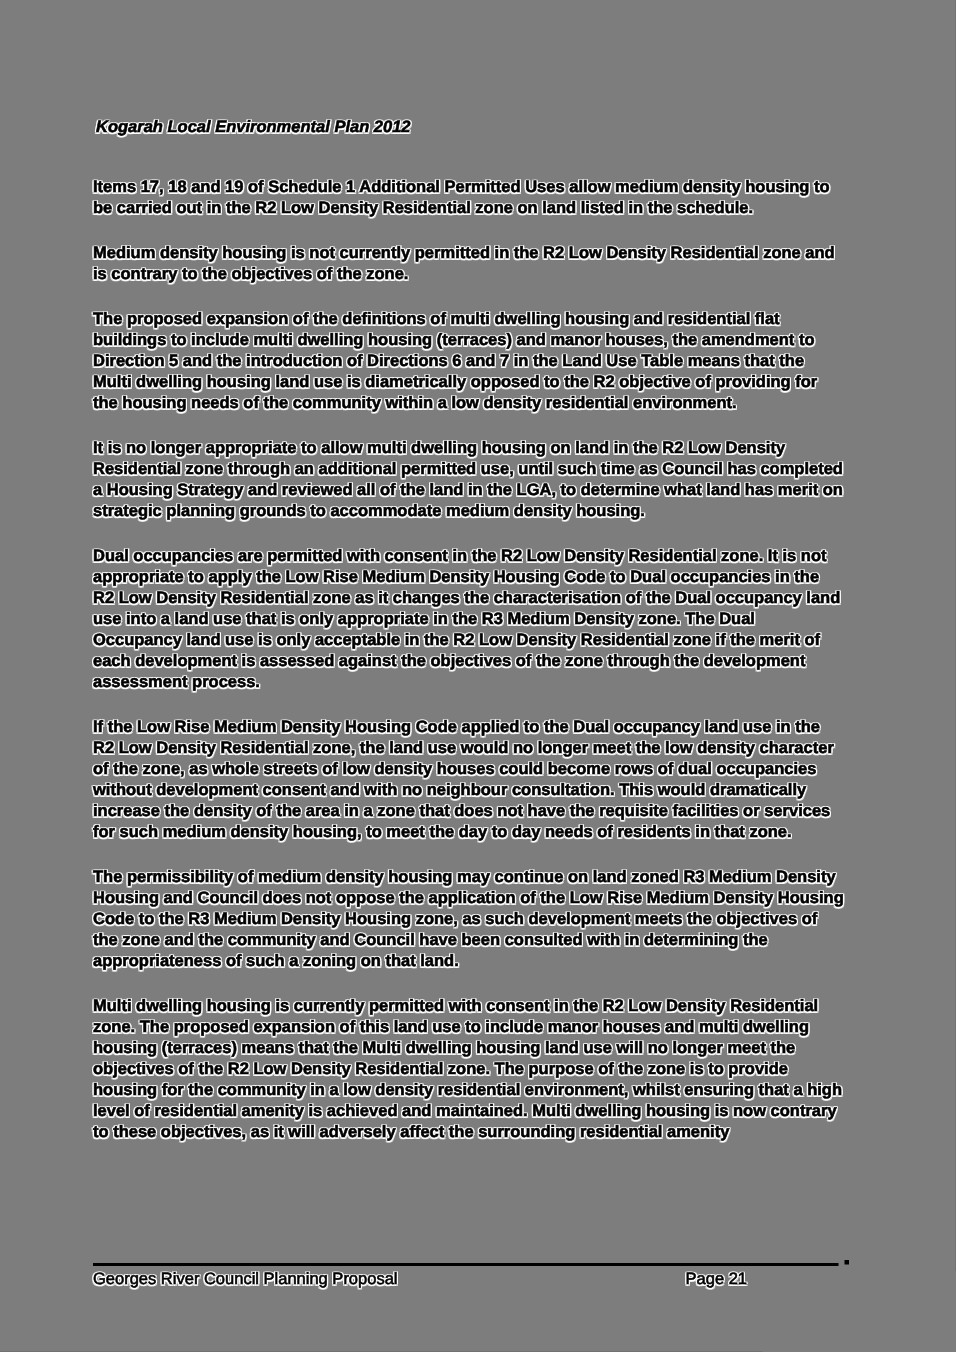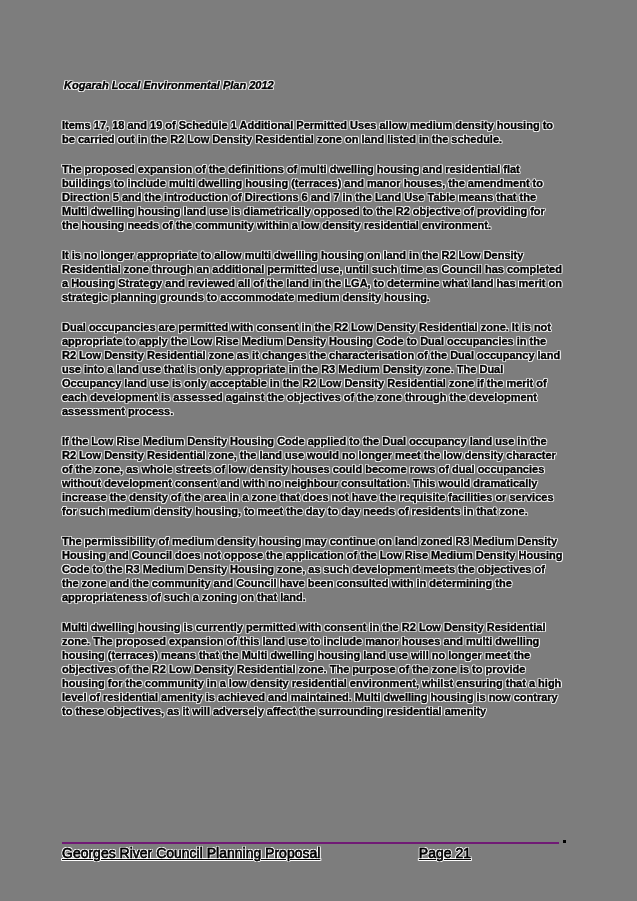--- a/index.html
+++ b/index.html
@@ -55,32 +55,31 @@
   .body-paragraph {
     margin: 0 0 16px 0;
     text-align: left;
     font-weight: bold;
   }
   .footer {
     position: absolute;
     left: 62px;
     top: 842px;
     width: 497px;
-    border-top: 2px solid #701a75;
+    border-top: 2px solid #000000;
     padding-top: 3px;
-    font-size: 14px;
+    font-size: 11px;
     line-height: 13px;
-    text-decoration: underline;
   }
   .footer-row {
     display: flex;
     justify-content: space-between;
   }
   .footer-page {
-    margin-right: 88px;
+    margin-right: 61px;
   }
   .line-end-artifact {
     position: absolute;
     left: 563px;
     top: 840px;
     width: 3px;
     height: 3px;
     background: #000;
   }
 </style>
@@ -88,20 +87,21 @@
 <body>
 
 <div class="screen">
 
   <div class="content scan-text">
 
     <h2 class="section-heading">Kogarah Local Environmental Plan 2012</h2>
 
     <p class="body-paragraph">Items 17, 18 and 19 of Schedule 1 Additional Permitted Uses allow medium density housing to be carried out in the R2 Low Density Residential zone on land listed in the schedule.</p>
 
+    <p class="body-paragraph">Medium density housing is not currently permitted in the R2 Low Density Residential zone and is contrary to the objectives of the zone.</p>
 
     <p class="body-paragraph">The proposed expansion of the definitions of multi dwelling housing and residential flat buildings to include multi dwelling housing (terraces) and manor houses, the amendment to Direction 5 and the introduction of Directions 6 and 7 in the Land Use Table means that the Multi dwelling housing land use is diametrically opposed to the R2 objective of providing for the housing needs of the community within a low density residential environment.</p>
 
     <p class="body-paragraph">It is no longer appropriate to allow multi dwelling housing on land in the R2 Low Density Residential zone through an additional permitted use, until such time as Council has completed a Housing Strategy and reviewed all of the land in the LGA, to determine what land has merit on strategic planning grounds to accommodate medium density housing.</p>
 
     <p class="body-paragraph">Dual occupancies are permitted with consent in the R2 Low Density Residential zone. It is not appropriate to apply the Low Rise Medium Density Housing Code to Dual occupancies in the R2 Low Density Residential zone as it changes the characterisation of the Dual occupancy land use into a land use that is only appropriate in the R3 Medium Density zone. The Dual Occupancy land use is only acceptable in the R2 Low Density Residential zone if the merit of each development is assessed against the objectives of the zone through the development assessment process.</p>
 
     <p class="body-paragraph">If the Low Rise Medium Density Housing Code applied to the Dual occupancy land use in the R2 Low Density Residential zone, the land use would no longer meet the low density character of the zone, as whole streets of low density houses could become rows of dual occupancies without development consent and with no neighbour consultation. This would dramatically increase the density of the area in a zone that does not have the requisite facilities or services for such medium density housing, to meet the day to day needs of residents in that zone.</p>
 
     <p class="body-paragraph">The permissibility of medium density housing may continue on land zoned R3 Medium Density Housing and Council does not oppose the application of the Low Rise Medium Density Housing Code to the R3 Medium Density Housing zone, as such development meets the objectives of the zone and the community and Council have been consulted with in determining the appropriateness of such a zoning on that land.</p>

